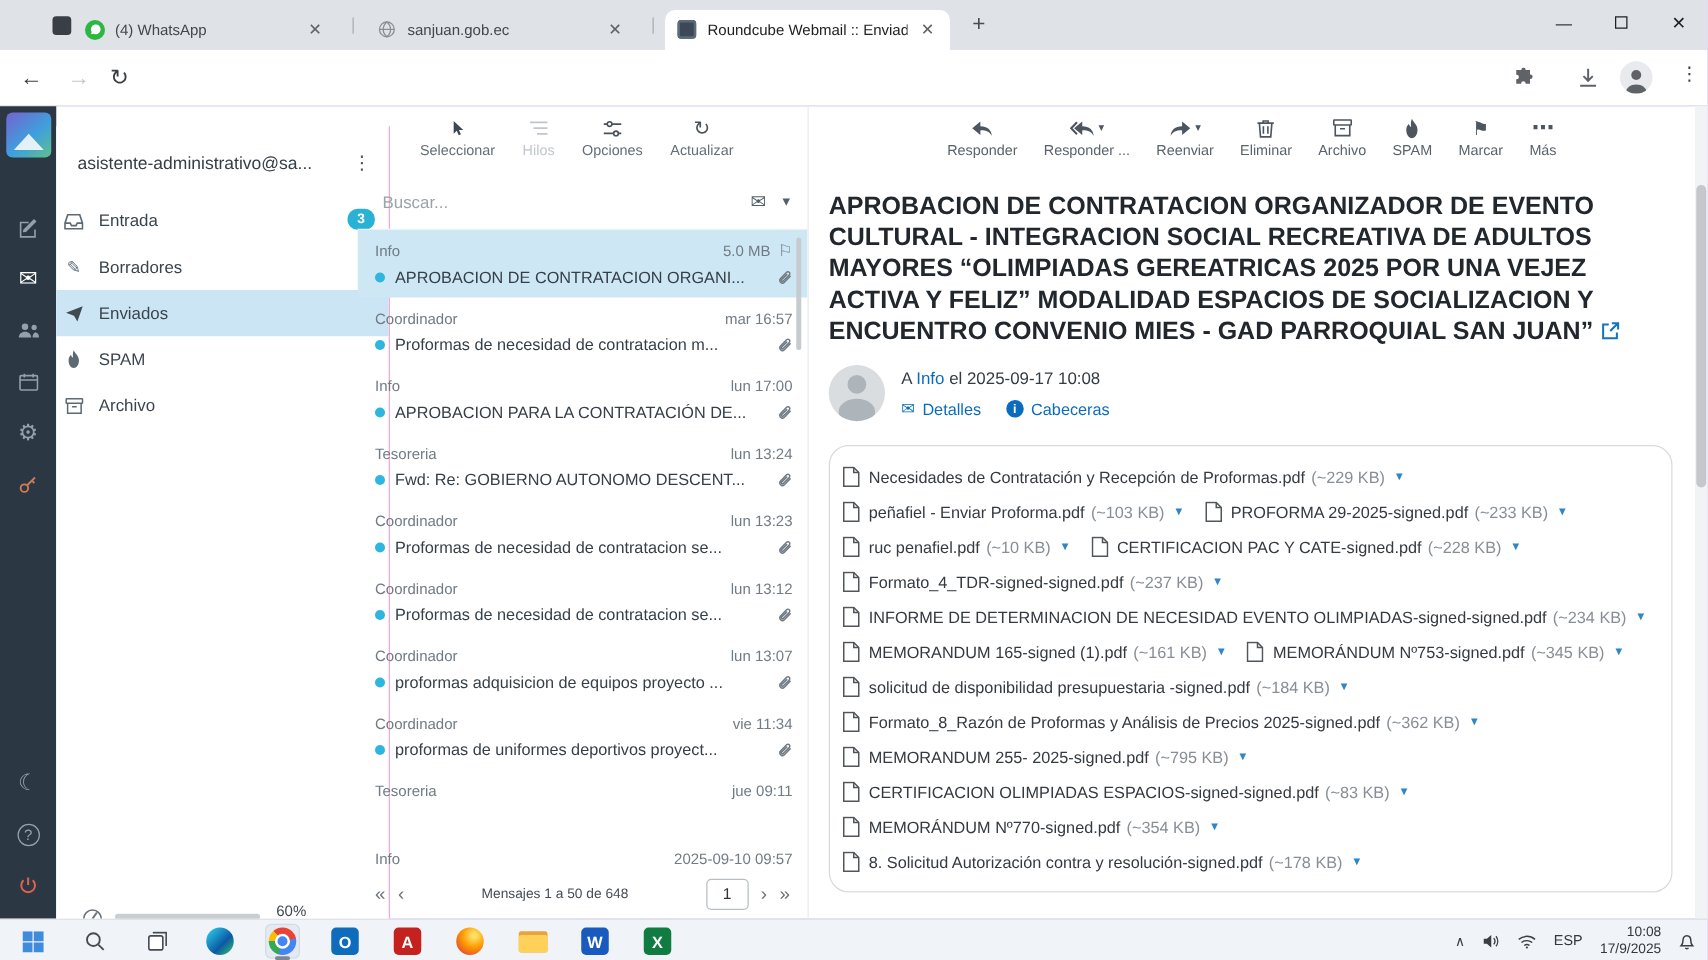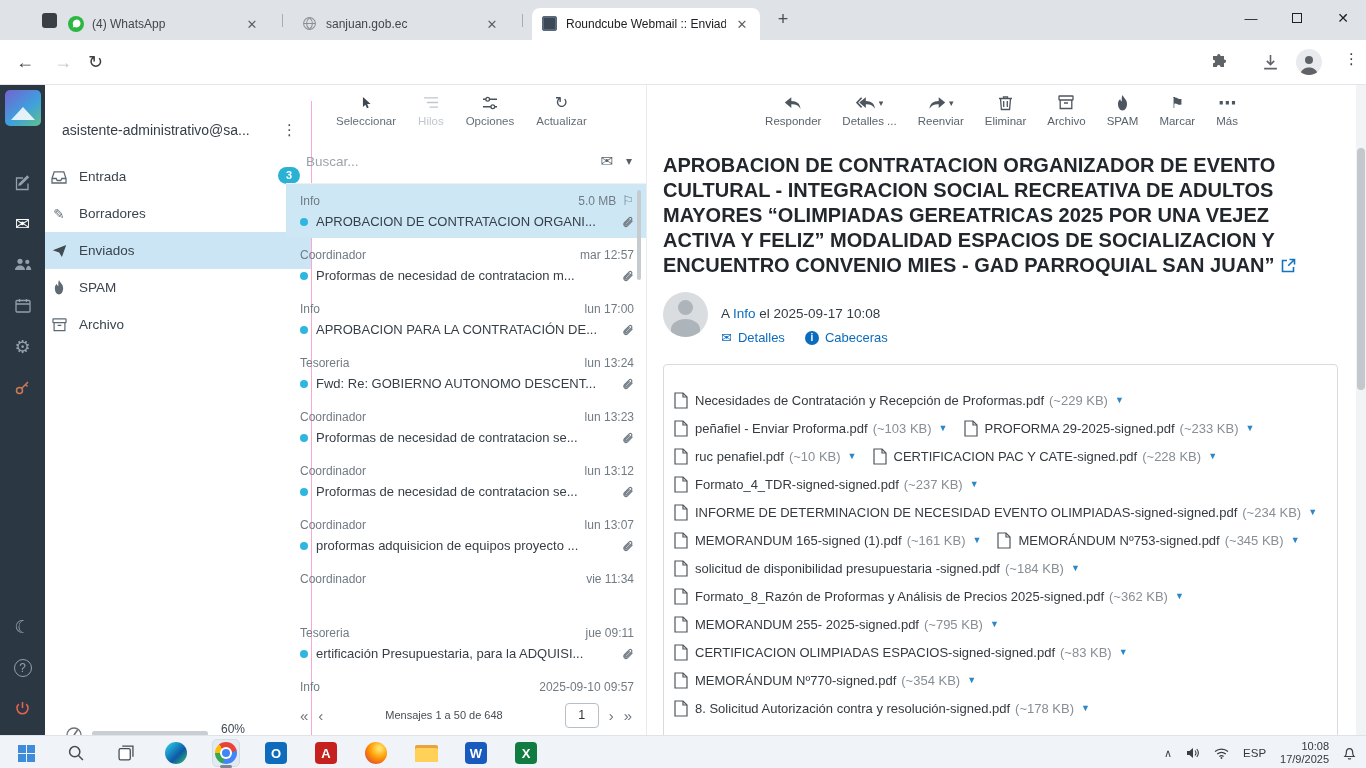--- a/index.html
+++ b/index.html
@@ -94,27 +94,27 @@
 .mtoolbar{height:54px;display:flex;justify-content:center;padding-top:9px;gap:21px}
 .mtb{display:flex;flex-direction:column;align-items:center;gap:4px;font-size:11.5px;color:#5a636b}
 .mtic{height:17px;display:flex;align-items:center;gap:3px;color:#4d565e}
 .caret{font-size:9px;color:#4d565e}
 .subject{margin:14px 18px 0 16px;font-size:20px;font-weight:bold;color:#21272c;line-height:25px}
 .extlink{display:inline-block;margin-left:6px;vertical-align:-1px}
 .fromblk{display:flex;margin:13px 0 0 16px;gap:13px;align-items:flex-start}
 .avatar{width:45px;height:45px;border-radius:50%;background:#dadde0;position:relative;overflow:hidden;flex:none}
 .avatar::before{content:"";position:absolute;left:15px;top:8px;width:15px;height:15px;border-radius:50%;background:#aeb5ba}
 .avatar::after{content:"";position:absolute;left:8px;top:27px;width:29px;height:20px;border-radius:50% 50% 0 0;background:#aeb5ba}
-.fline1{font-size:13.5px;color:#343c43;margin-top:14px}
+.fline1{font-size:13.5px;color:#343c43;margin-top:3px}
 .blue{color:#0b6cbe}
 .fline2{display:flex;gap:20px;margin-top:9px;font-size:13px;align-items:center}
 .linkitem{display:flex;align-items:center;gap:6px;color:#0b6cbe}
 .env{font-size:13px}
 .infoi{width:14px;height:14px;border-radius:50%;background:#0b6cbe;color:#fff;font-size:10px;font-weight:bold;display:flex;align-items:center;justify-content:center}
-.attachments{margin:19px 18px 0 16px;border:1px solid #d8dbde;border-radius:4px;padding:21px 10px;display:flex;flex-wrap:wrap;align-content:flex-start}
+.attachments{margin:19px 18px 0 16px;border:1px solid #d8dbde;border-radius:16px;padding:10px 10px;display:flex;flex-wrap:wrap;align-content:flex-start}
 .att{display:inline-flex;align-items:center;height:28px;margin-right:16px;font-size:13px;white-space:nowrap}
 .fileic{display:flex}
 .aname{color:#343a40;margin:0 5px 0 7px}
 .asize{color:#878e95}
 .adl{color:#2f86c6;font-size:9px;margin-left:7px}
 
 .pagescroll{position:absolute;right:0;top:0;width:10px;height:650px;background:#f2f3f4}
 .pthumb{position:absolute;left:1px;top:63px;width:8px;height:242px;background:#c4c8cc;border-radius:4px}
 
 
@@ -365,21 +365,21 @@
                   <path d="M12 6.5 7 11.6a2.3 2.3 0 0 1-3.3-3.3L8.9 3a1.6 1.6 0 0 1 2.3 2.3L6 10.5a.9.9 0 0 1-1.3-1.3L9 5"></path>
                 </svg>
               </span>
             </div>
           </div>
 
           <div class="msg-row">
             <div class="mrow1">
               <span>Coordinador</span>
               <span class="mmeta">
-                <span>mar 12:57</span>
+                <span>mar 16:57</span>
 
               </span>
             </div>
             <div class="mrow2">
               <span class="udot"></span>
               <span class="msubj">Proformas de necesidad de contratacion m...</span>
               <span class="mclip">
                 <svg width="13" height="14" viewBox="0 0 14 15" fill="none" stroke="#717b84" stroke-width="1.3" stroke-linecap="round">
                   <path d="M12 6.5 7 11.6a2.3 2.3 0 0 1-3.3-3.3L8.9 3a1.6 1.6 0 0 1 2.3 2.3L6 10.5a.9.9 0 0 1-1.3-1.3L9 5"></path>
                 </svg>
@@ -483,37 +483,37 @@
           </div>
 
           <div class="msg-row">
             <div class="mrow1">
               <span>Coordinador</span>
               <span class="mmeta">
                 <span>vie 11:34</span>
 
               </span>
             </div>
+            <div class="mrow2">
+              <span class="udot"></span>
+              <span class="msubj">proformas de uniformes deportivos proyect...</span>
+              <span class="mclip">
+                <svg width="13" height="14" viewBox="0 0 14 15" fill="none" stroke="#717b84" stroke-width="1.3" stroke-linecap="round">
+                  <path d="M12 6.5 7 11.6a2.3 2.3 0 0 1-3.3-3.3L8.9 3a1.6 1.6 0 0 1 2.3 2.3L6 10.5a.9.9 0 0 1-1.3-1.3L9 5"></path>
+                </svg>
+              </span>
+            </div>
           </div>
 
           <div class="msg-row">
             <div class="mrow1">
               <span>Tesoreria</span>
               <span class="mmeta">
                 <span>jue 09:11</span>
 
-              </span>
-            </div>
-            <div class="mrow2">
-              <span class="udot"></span>
-              <span class="msubj">ertificación Presupuestaria, para la ADQUISI...</span>
-              <span class="mclip">
-                <svg width="13" height="14" viewBox="0 0 14 15" fill="none" stroke="#717b84" stroke-width="1.3" stroke-linecap="round">
-                  <path d="M12 6.5 7 11.6a2.3 2.3 0 0 1-3.3-3.3L8.9 3a1.6 1.6 0 0 1 2.3 2.3L6 10.5a.9.9 0 0 1-1.3-1.3L9 5"></path>
-                </svg>
               </span>
             </div>
           </div>
 
           <div class="msg-row">
             <div class="mrow1">
               <span>Info</span>
               <span class="mmeta">
                 <span>2025-09-10 09:57</span>
 
@@ -547,21 +547,21 @@
         <div class="mtb">
           <span class="mtic">
             <span style="display:flex">
                 <svg width="20" height="14" viewBox="0 0 20 14">
                   <path d="M5.6 1.8 1 6.6l4.6 4.8" fill="none" stroke="currentColor" stroke-width="1.6"></path>
                   <path d="M9.8 5V1.2L3.3 6.6l6.5 5.4V8.3c4.3-.2 7.2 1.1 9.2 4.4-.5-5.1-3.5-7.4-9.2-7.7z" fill="currentColor"></path>
                 </svg>
               </span>
             <span class="caret">▾</span>
           </span>
-          <span>Detalles ...</span>
+          <span>Responder ...</span>
         </div>
         <div class="mtb">
           <span class="mtic">
             <span style="display:flex">
                 <svg width="18" height="14" viewBox="0 0 18 14">
                   <path d="M10.7 5V1.2l6.5 5.4-6.5 5.4V8.3C6.4 8.1 3.5 9.4 1.5 12.7 2 7.6 5 5.3 10.7 5z" fill="currentColor"></path>
                 </svg>
               </span>
             <span class="caret">▾</span>
           </span>

